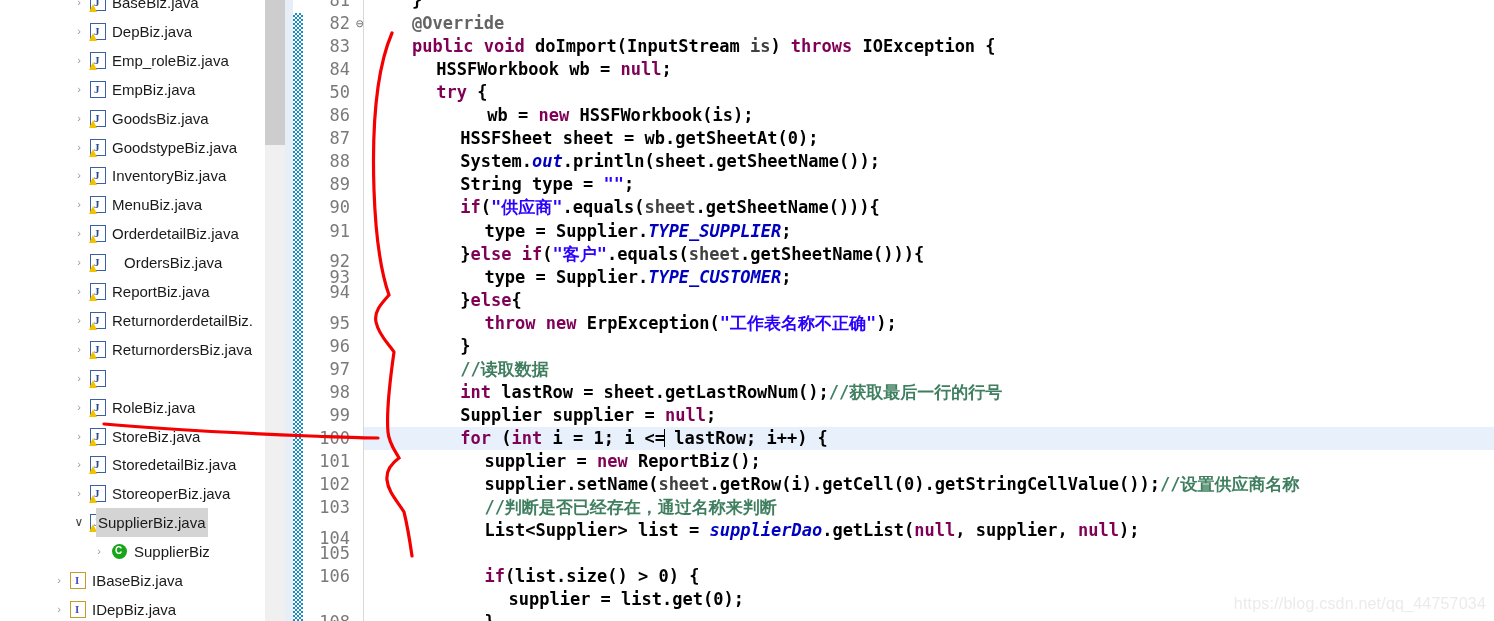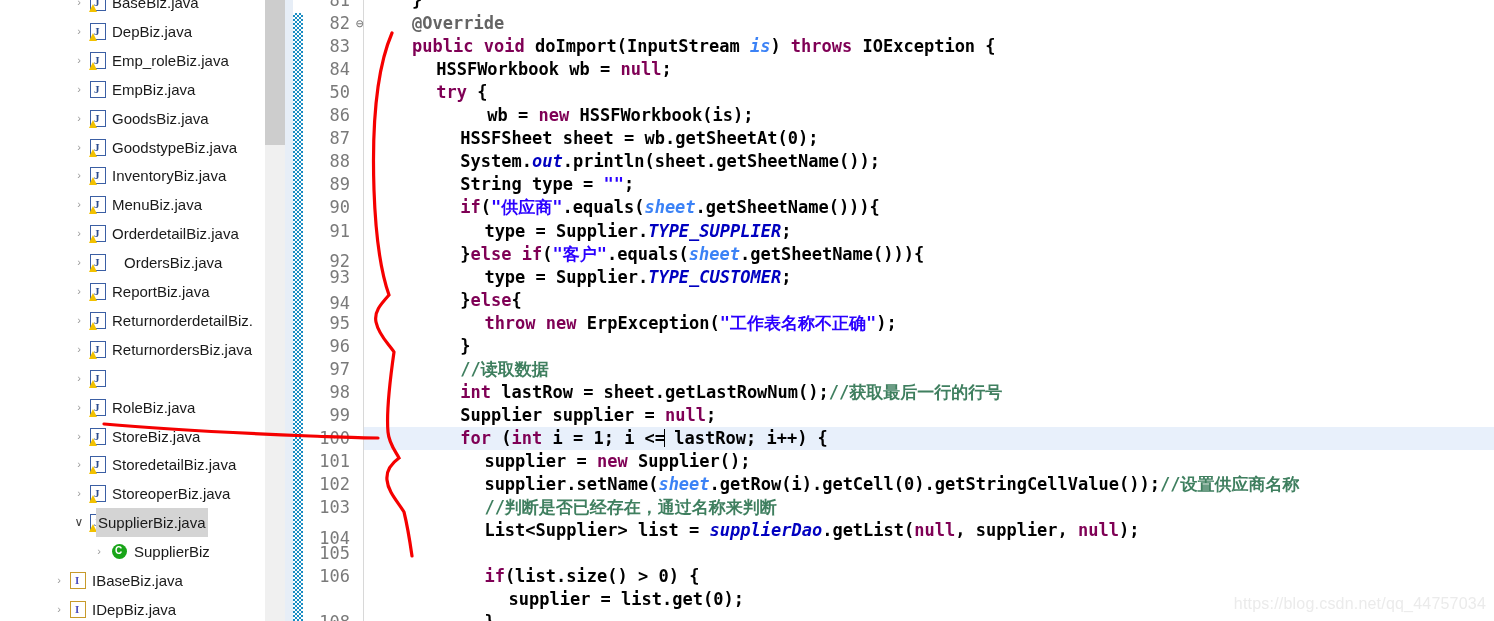--- a/index.html
+++ b/index.html
@@ -121,21 +121,21 @@
   }
   .hl-row{
     position:absolute;left:71px;width:1130px;height:23px;background:#e8f0fb;
   }
   
   .kw   {color:#7f0055;}
   .str  {color:#2a00ff;}
   .cmt  {color:#3f7f5f;}
   .fld  {color:#0000c0;font-style:italic;}
   .stat {color:#0000c0;font-style:italic;}
-  .par  {color:#3b82f6;font-style:italic;}
+  .par  {color:#404040;}
   .ann  {color:#646464;}
   .plain{color:#000000;}
   .caret{
     display:inline-block;width:0;border-left:1.5px solid #000;height:18px;
     vertical-align:-3px;margin:0 -1px;
   }
 
   
   #ink{position:absolute;left:0;top:0;width:1494px;height:621px;pointer-events:none;}
 
@@ -292,37 +292,37 @@
         <div class="lnum" style="top: 173.4px;">89</div>
         <div class="codeline" style="top: 173.4px; left: 167.3px;"><span class="plain">String type = </span><span class="str">""</span><span class="plain">;</span></div>
         <div class="lnum" style="top: 196.45px;">90</div>
         <div class="codeline" style="top: 196.45px; left: 167.3px;"><span class="kw">if</span><span class="plain">(</span><span class="str">"供应商"</span><span class="plain">.equals(</span><span class="par">sheet</span><span class="plain">.getSheetName())){</span></div>
         <div class="lnum" style="top: 219.5px;">91</div>
         <div class="codeline" style="top: 219.5px; left: 191.4px;"><span class="plain">type = Supplier.</span><span class="fld">TYPE_SUPPLIER</span><span class="plain">;</span></div>
         <div class="lnum" style="top: 250px;">92</div>
         <div class="codeline" style="top: 242.55px; left: 167.3px;"><span class="plain">}</span><span class="kw">else if</span><span class="plain">(</span><span class="str">"客户"</span><span class="plain">.equals(</span><span class="par">sheet</span><span class="plain">.getSheetName())){</span></div>
         <div class="lnum" style="top: 265.6px;">93</div>
         <div class="codeline" style="top: 265.6px; left: 191.4px;"><span class="plain">type = Supplier.</span><span class="fld">TYPE_CUSTOMER</span><span class="plain">;</span></div>
-        <div class="lnum" style="top: 292px;">94</div>
+        <div class="lnum" style="top: 281px;">94</div>
         <div class="codeline" style="top: 288.65px; left: 167.3px;"><span class="plain">}</span><span class="kw">else</span><span class="plain">{</span></div>
         <div class="lnum" style="top: 311.7px;">95</div>
         <div class="codeline" style="top: 311.7px; left: 191.4px;"><span class="kw">throw </span><span class="kw">new </span><span class="plain">ErpException(</span><span class="str">"工作表名称不正确"</span><span class="plain">);</span></div>
         <div class="lnum" style="top: 334.75px;">96</div>
         <div class="codeline" style="top: 334.75px; left: 167.3px;"><span class="plain">}</span></div>
         <div class="lnum" style="top: 357.8px;">97</div>
         <div class="codeline" style="top: 357.8px; left: 167.3px;"><span class="cmt">//读取数据</span></div>
         <div class="lnum" style="top: 380.85px;">98</div>
         <div class="codeline" style="top: 380.85px; left: 167.3px;"><span class="kw">int </span><span class="plain">lastRow = sheet.getLastRowNum();</span><span class="cmt">//获取最后一行的行号</span></div>
         <div class="lnum" style="top: 403.9px;">99</div>
         <div class="codeline" style="top: 403.9px; left: 167.3px;"><span class="plain">Supplier supplier = </span><span class="kw">null</span><span class="plain">;</span></div>
         <div class="hl-row" style="top: 426.95px;"></div>
         <div class="lnum" style="top: 426.95px;">100</div>
         <div class="codeline" style="top: 426.95px; left: 167.3px;"><span class="kw">for </span><span class="plain">(</span><span class="kw">int </span><span class="plain">i = </span><span class="plain">1</span><span class="plain">; i &lt;=</span><span class="caret"></span><span class="plain"> lastRow; i++) {</span></div>
         <div class="lnum" style="top: 450px;">101</div>
-        <div class="codeline" style="top: 450px; left: 191.4px;"><span class="plain">supplier = </span><span class="kw">new </span><span class="plain">Supplier();</span></div>
+        <div class="codeline" style="top: 450px; left: 191.4px;"><span class="plain">supplier = </span><span class="kw">new </span><span class="plain">ReportBiz();</span></div>
         <div class="lnum" style="top: 473.05px;">102</div>
         <div class="codeline" style="top: 473.05px; left: 191.4px;"><span class="plain">supplier.setName(</span><span class="par">sheet</span><span class="plain">.getRow(i).getCell(</span><span class="plain">0</span><span class="plain">).getStringCellValue());</span><span class="cmt">//设置供应商名称</span></div>
         <div class="lnum" style="top: 496.1px;">103</div>
         <div class="codeline" style="top: 496.1px; left: 191.4px;"><span class="cmt">//判断是否已经存在，通过名称来判断</span></div>
         <div class="lnum" style="top: 519.15px; margin-top: 8px;">104</div>
         <div class="codeline" style="top: 519.15px; left: 191.4px;"><span class="plain">List&lt;Supplier&gt; list = </span><span class="fld">supplierDao</span><span class="plain">.getList(</span><span class="kw">null</span><span class="plain">, supplier, </span><span class="kw">null</span><span class="plain">);</span></div>
         <div class="lnum" style="top: 542.2px;">105</div>
         <div class="lnum" style="top: 565.25px;">106</div>
         <div class="codeline" style="top: 565.25px; left: 191.4px;"><span class="kw">if</span><span class="plain">(list.size() &gt; </span><span class="plain">0</span><span class="plain">) {</span></div>
         <div class="lnum" style="top: 615px; font-family: Liberation Serif, serif;">107</div>

